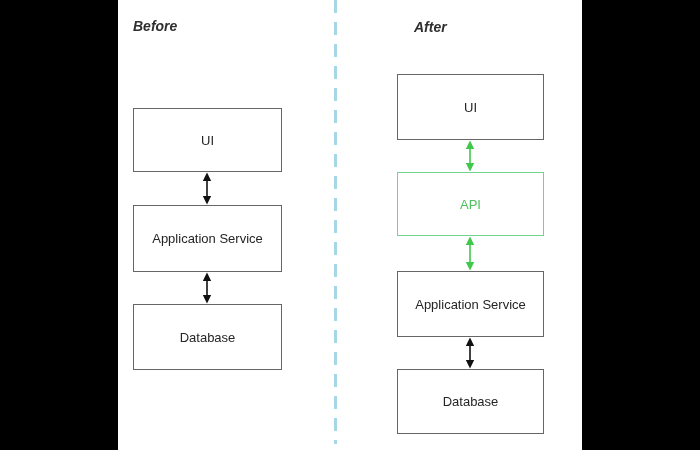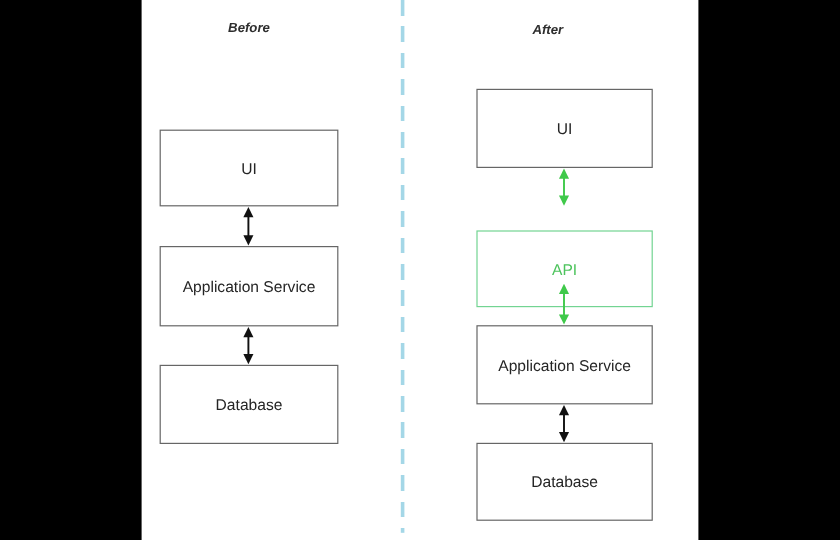--- a/index.html
+++ b/index.html
@@ -25,41 +25,40 @@
     position: absolute; left: 216px; top: 0;
     width: 3px; height: 444px;
     background: repeating-linear-gradient(
       to bottom,
       var(--divider, #a4d7e7) 0 13px,
       transparent 13px 22px
     );
   }
   .panel-title {
     position: absolute;
-    font-size: 11px;
+    font-size: 14px;
     font-style: italic;
     font-weight: 600;
     color: var(--title_text, #2e2e2e);
-    text-align: center;
+    text-align: left;
   }
   .title-before { left: 15px;  top: 18px; width: 149px; }
-  .title-after  { left: 265px; top: 19px; width: 147px; }
+  .title-after  { left: 296px; top: 19px; width: 147px; }
   .node {
     position: absolute;
     border: 1px solid var(--box_border, #666);
     background: #fff;
     display: flex; align-items: center; justify-content: center;
     font-size: 13px;
     color: var(--box_text, #252525);
     text-align: left;
   }
   .node-api {
     border-color: var(--api_border, #72d492);
     color: var(--api_text, #4cc35c);
-    margin-top: 20px;
   }
   
   .b-ui  { left: 15px; top: 108px; width: 149px; height: 64px; }
   .b-app { left: 15px; top: 205px; width: 149px; height: 67px; }
   .b-db  { left: 15px; top: 304px; width: 149px; height: 66px; }
   
   .a-ui  { left: 279px; top: 74px;  width: 147px; height: 66px; }
   .a-api { left: 279px; top: 172px; width: 147px; height: 64px; }
   .a-app { left: 279px; top: 271px; width: 147px; height: 66px; }
   .a-db  { left: 279px; top: 369px; width: 147px; height: 65px; }

